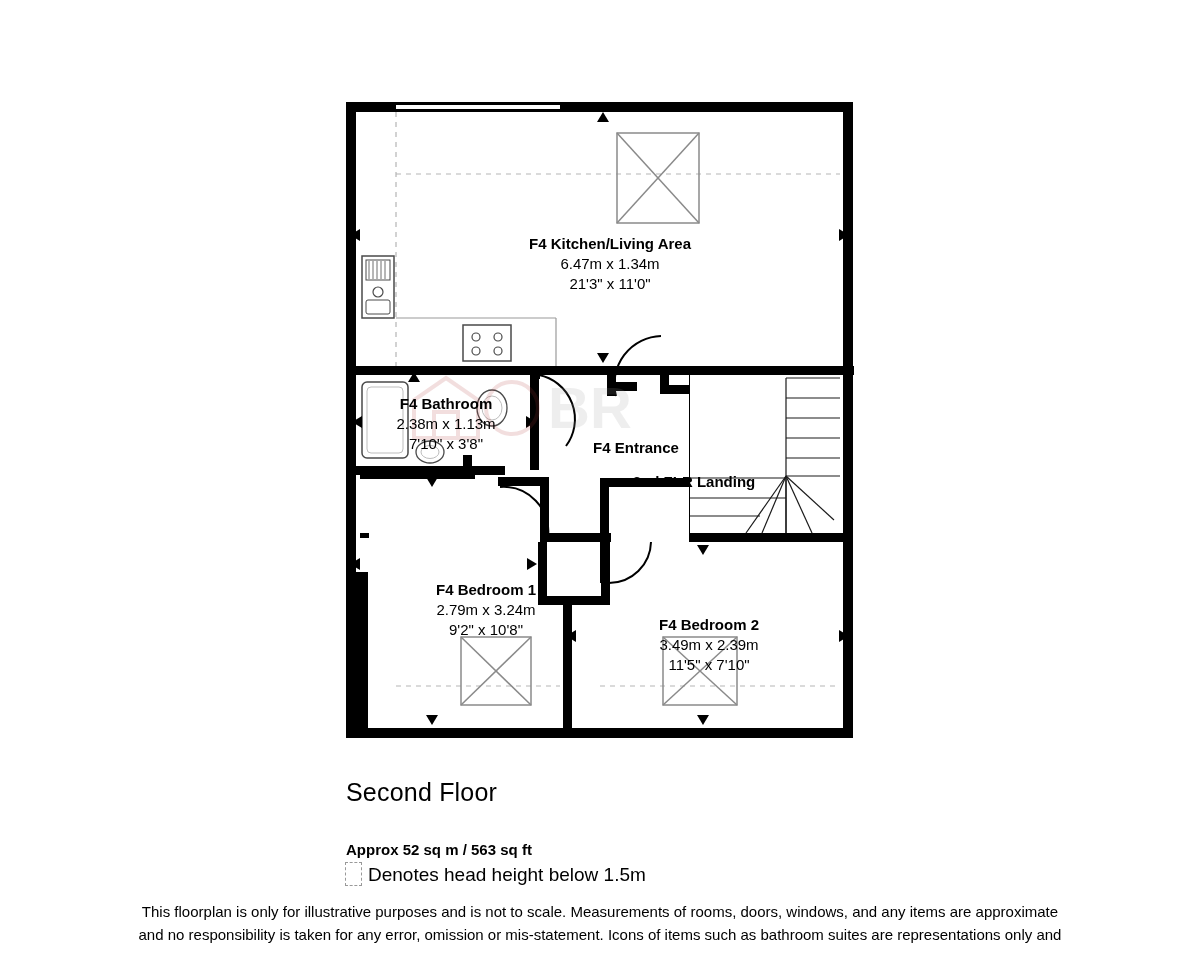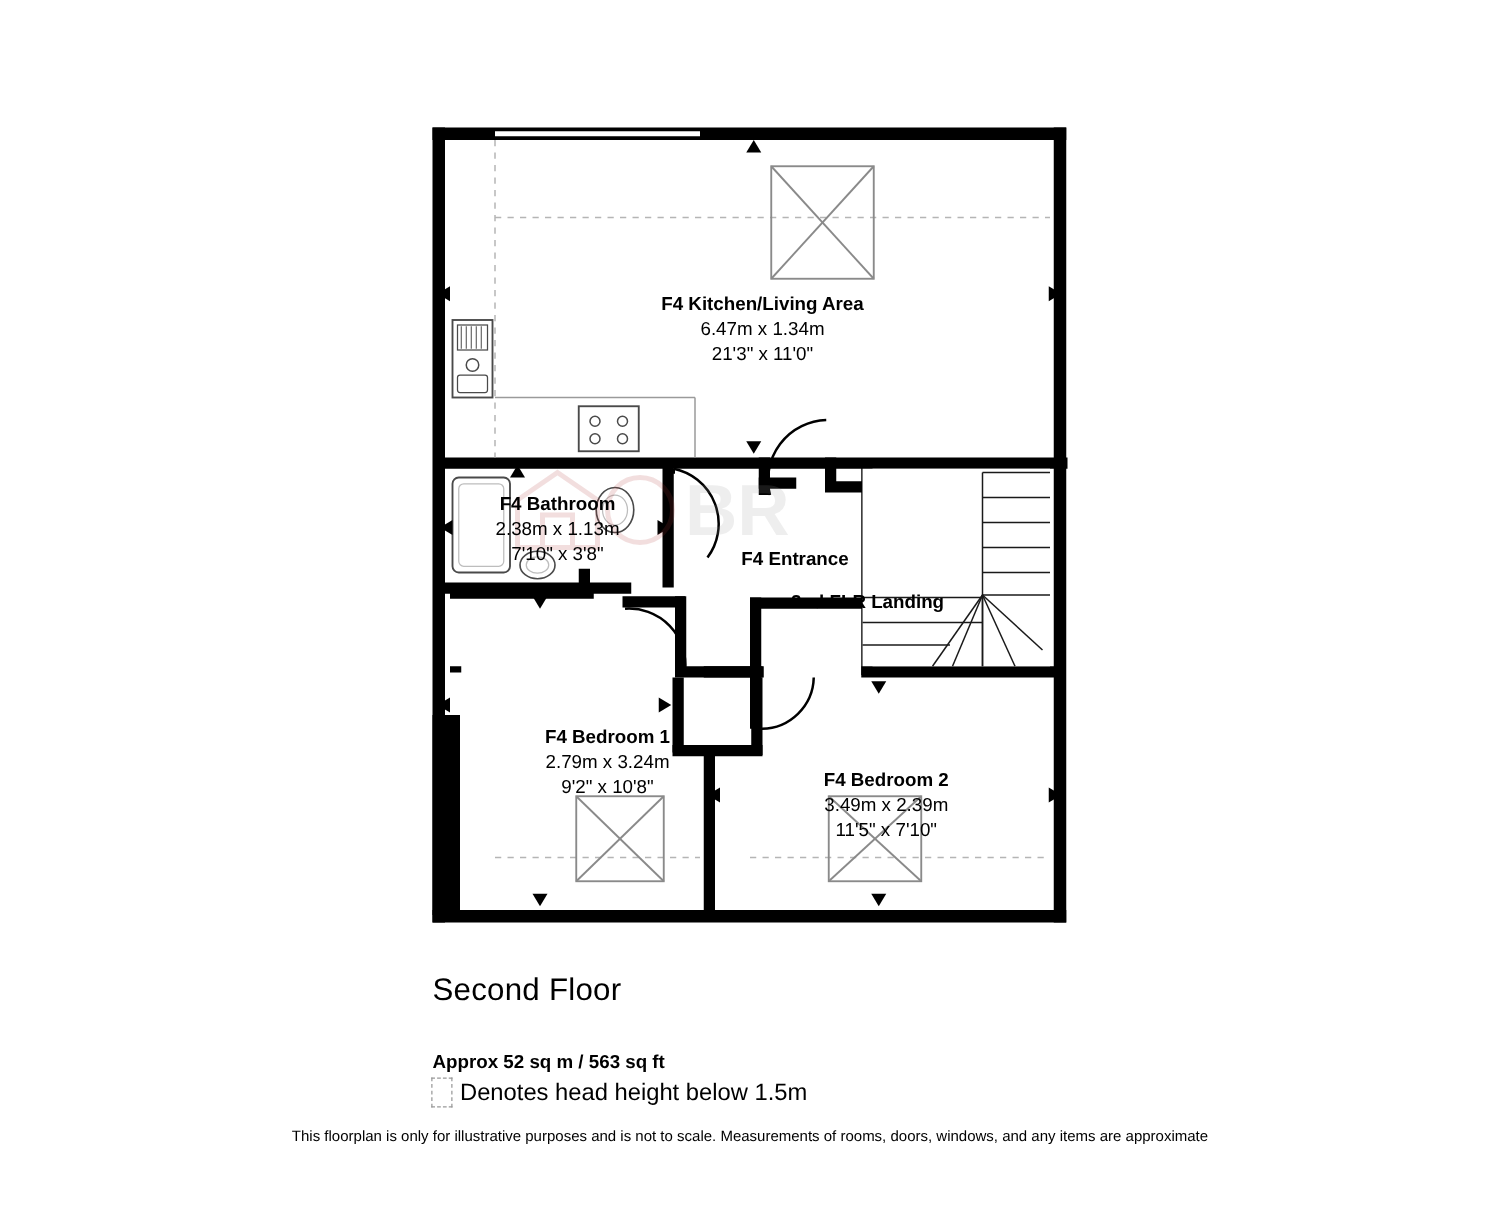--- a/index.html
+++ b/index.html
@@ -68,21 +68,21 @@
     left: 368px;
     top: 864px;
     font-size: 19px;
   }
   .disclaimer {
     position: absolute;
     left: 0;
     top: 900px;
     width: 1200px;
     text-align: center;
-    font-size: 12px;
+    font-size: 15px;
     line-height: 1.55;
     color: #000;
   }
   .watermark {
     position: absolute;
     left: 400px;
     top: 368px;
     width: 290px;
     height: 80px;
     opacity: 0.16;
@@ -293,13 +293,14 @@
 </div>
 
 <div class="footer-title">Second Floor</div>
 <div class="footer-area">Approx 52 sq m / 563 sq ft</div>
 
 <div class="legend-box"></div>
 <div class="legend-text">Denotes head height below 1.5m</div>
 
 <div class="disclaimer">
   <div>This floorplan is only for illustrative purposes and is not to scale. Measurements of rooms, doors, windows, and any items are approximate</div>
+  <div>and no responsibility is taken for any error, omission or mis-statement. Icons of items such as bathroom suites are representations only and</div>
 </div>
 
 </body></html>

